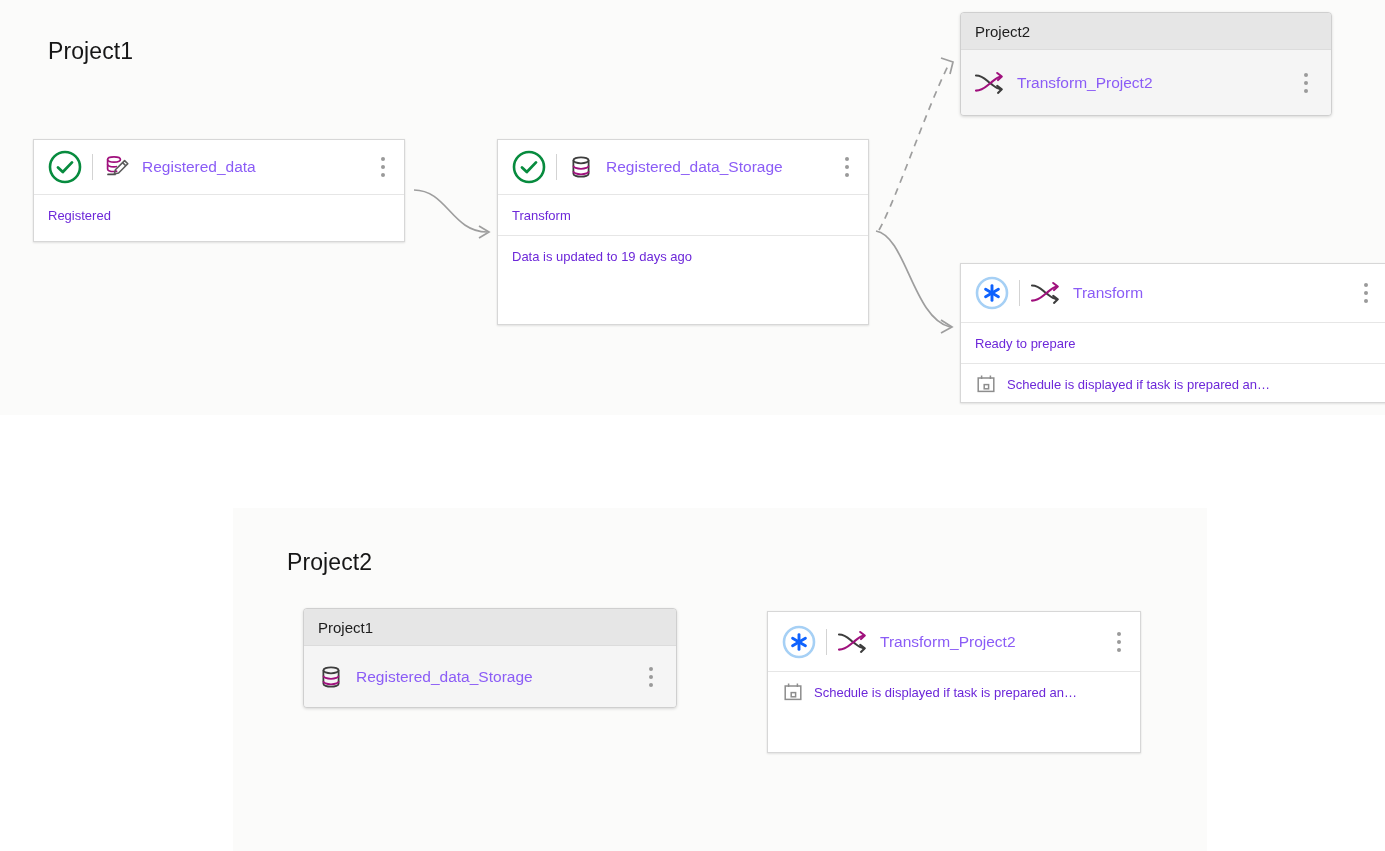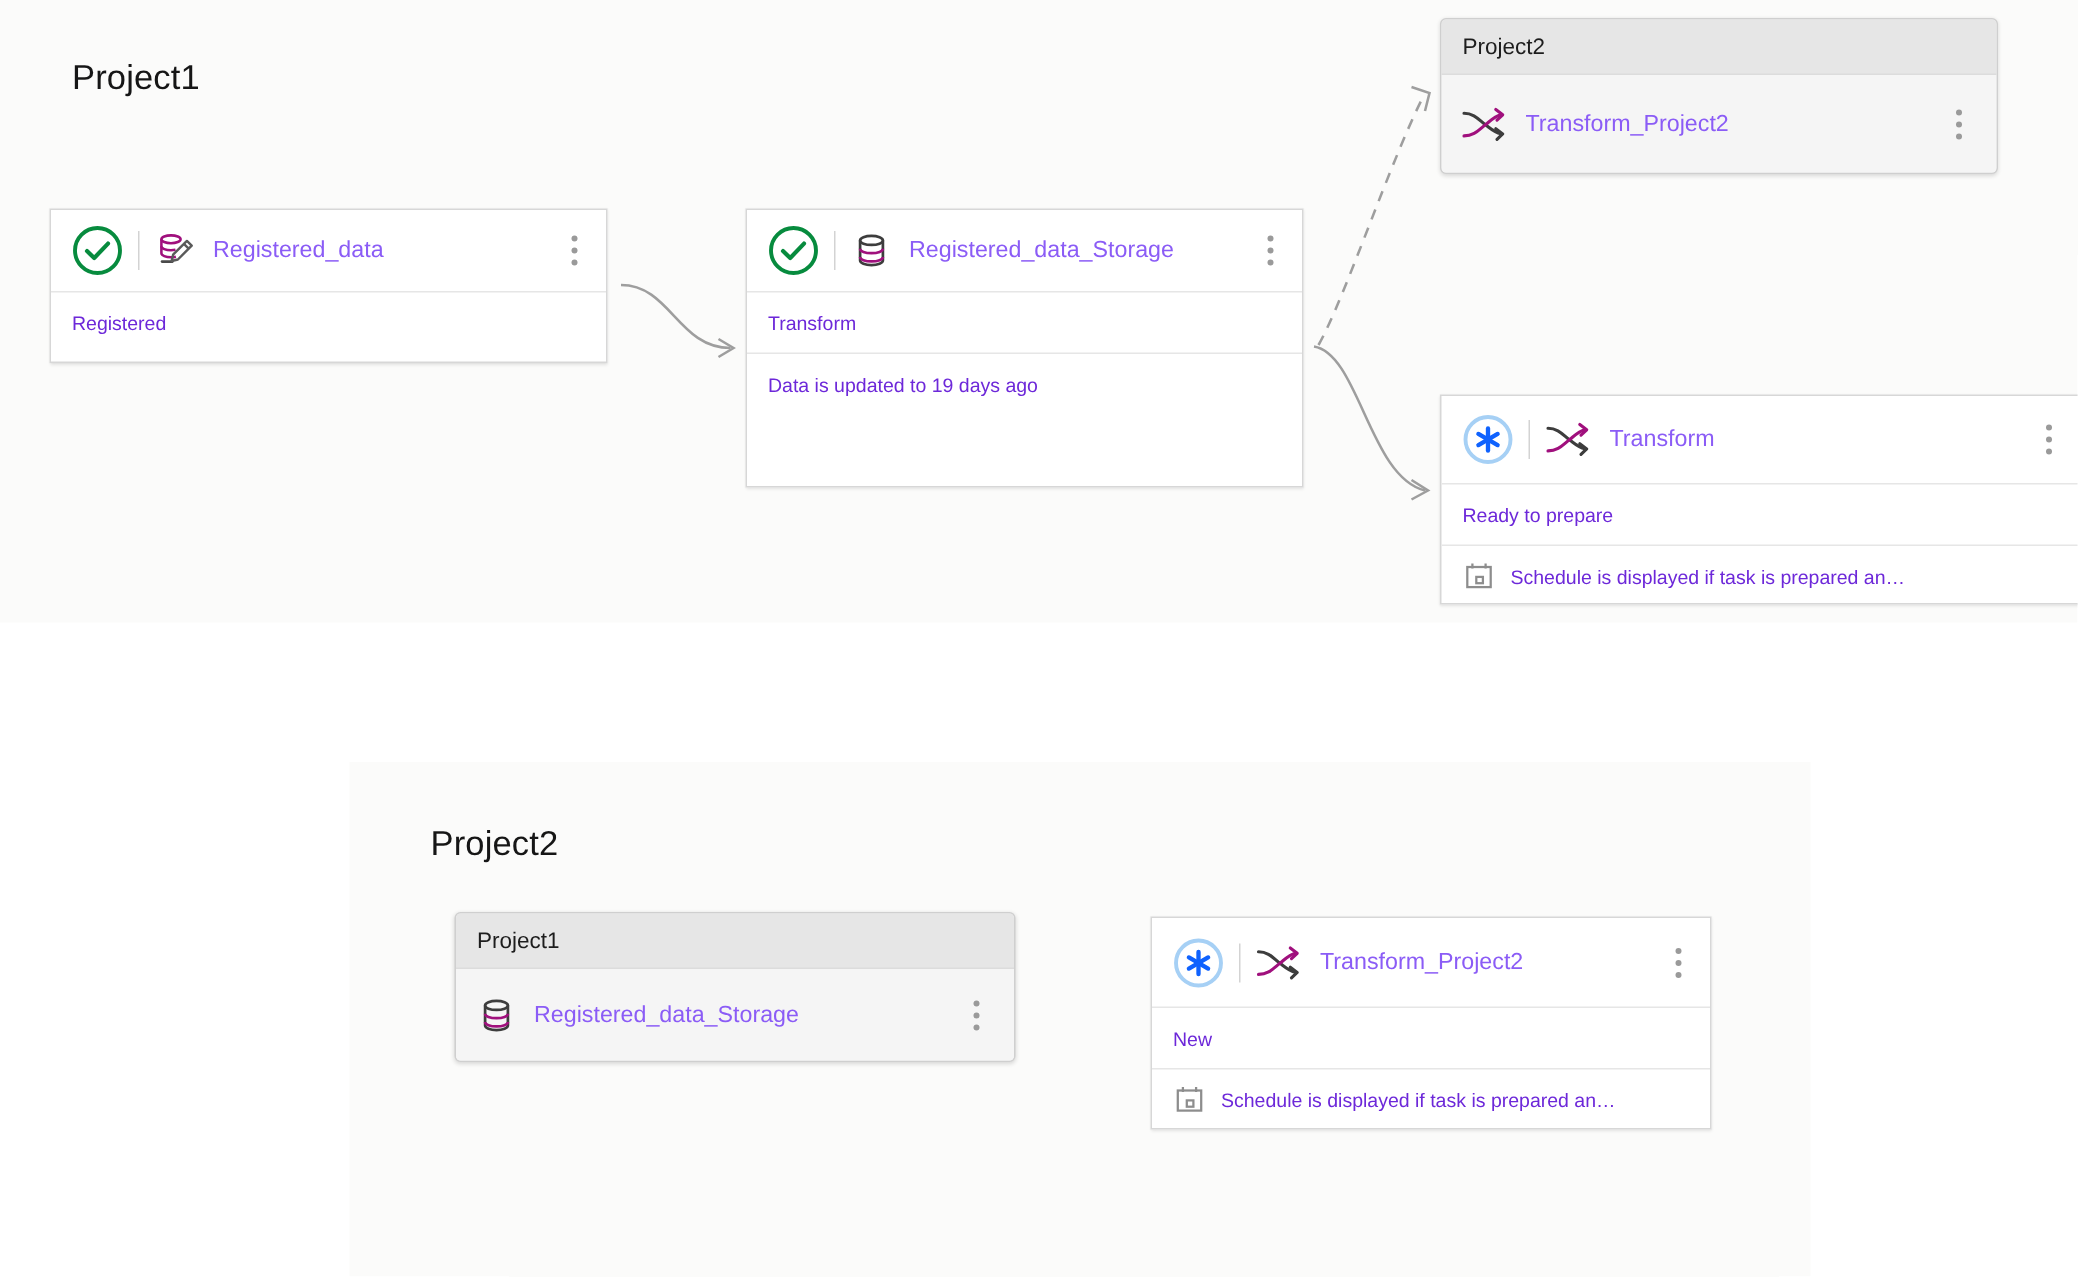--- a/index.html
+++ b/index.html
@@ -299,23 +299,20 @@
       </svg>
     </span>
     <span class="row-title grow">Transform_Project2</span>
     <span class="kebab">
         <i></i>
         <i></i>
         <i></i>
       </span>
   </div>
   <div class="card-row row-body">
-    <span class="row-sub grow">New</span>
-  </div>
-  <div class="card-row row-body">
     <span class="cal-icon">
       <svg width="22" height="22" viewBox="0 0 22 22">
         <g fill="none" stroke="#8d8d8d" stroke-width="1.5">
           <rect x="3.2" y="5" width="15.6" height="13.4"></rect>
           <path d="M6.6 2.6 v3.4 M15.4 2.6 v3.4"></path>
           <rect x="9.2" y="11.6" width="4.4" height="4.2"></rect>
         </g>
       </svg>
     </span>
     <span class="row-sub grow">Schedule is displayed if task is prepared an…</span>

